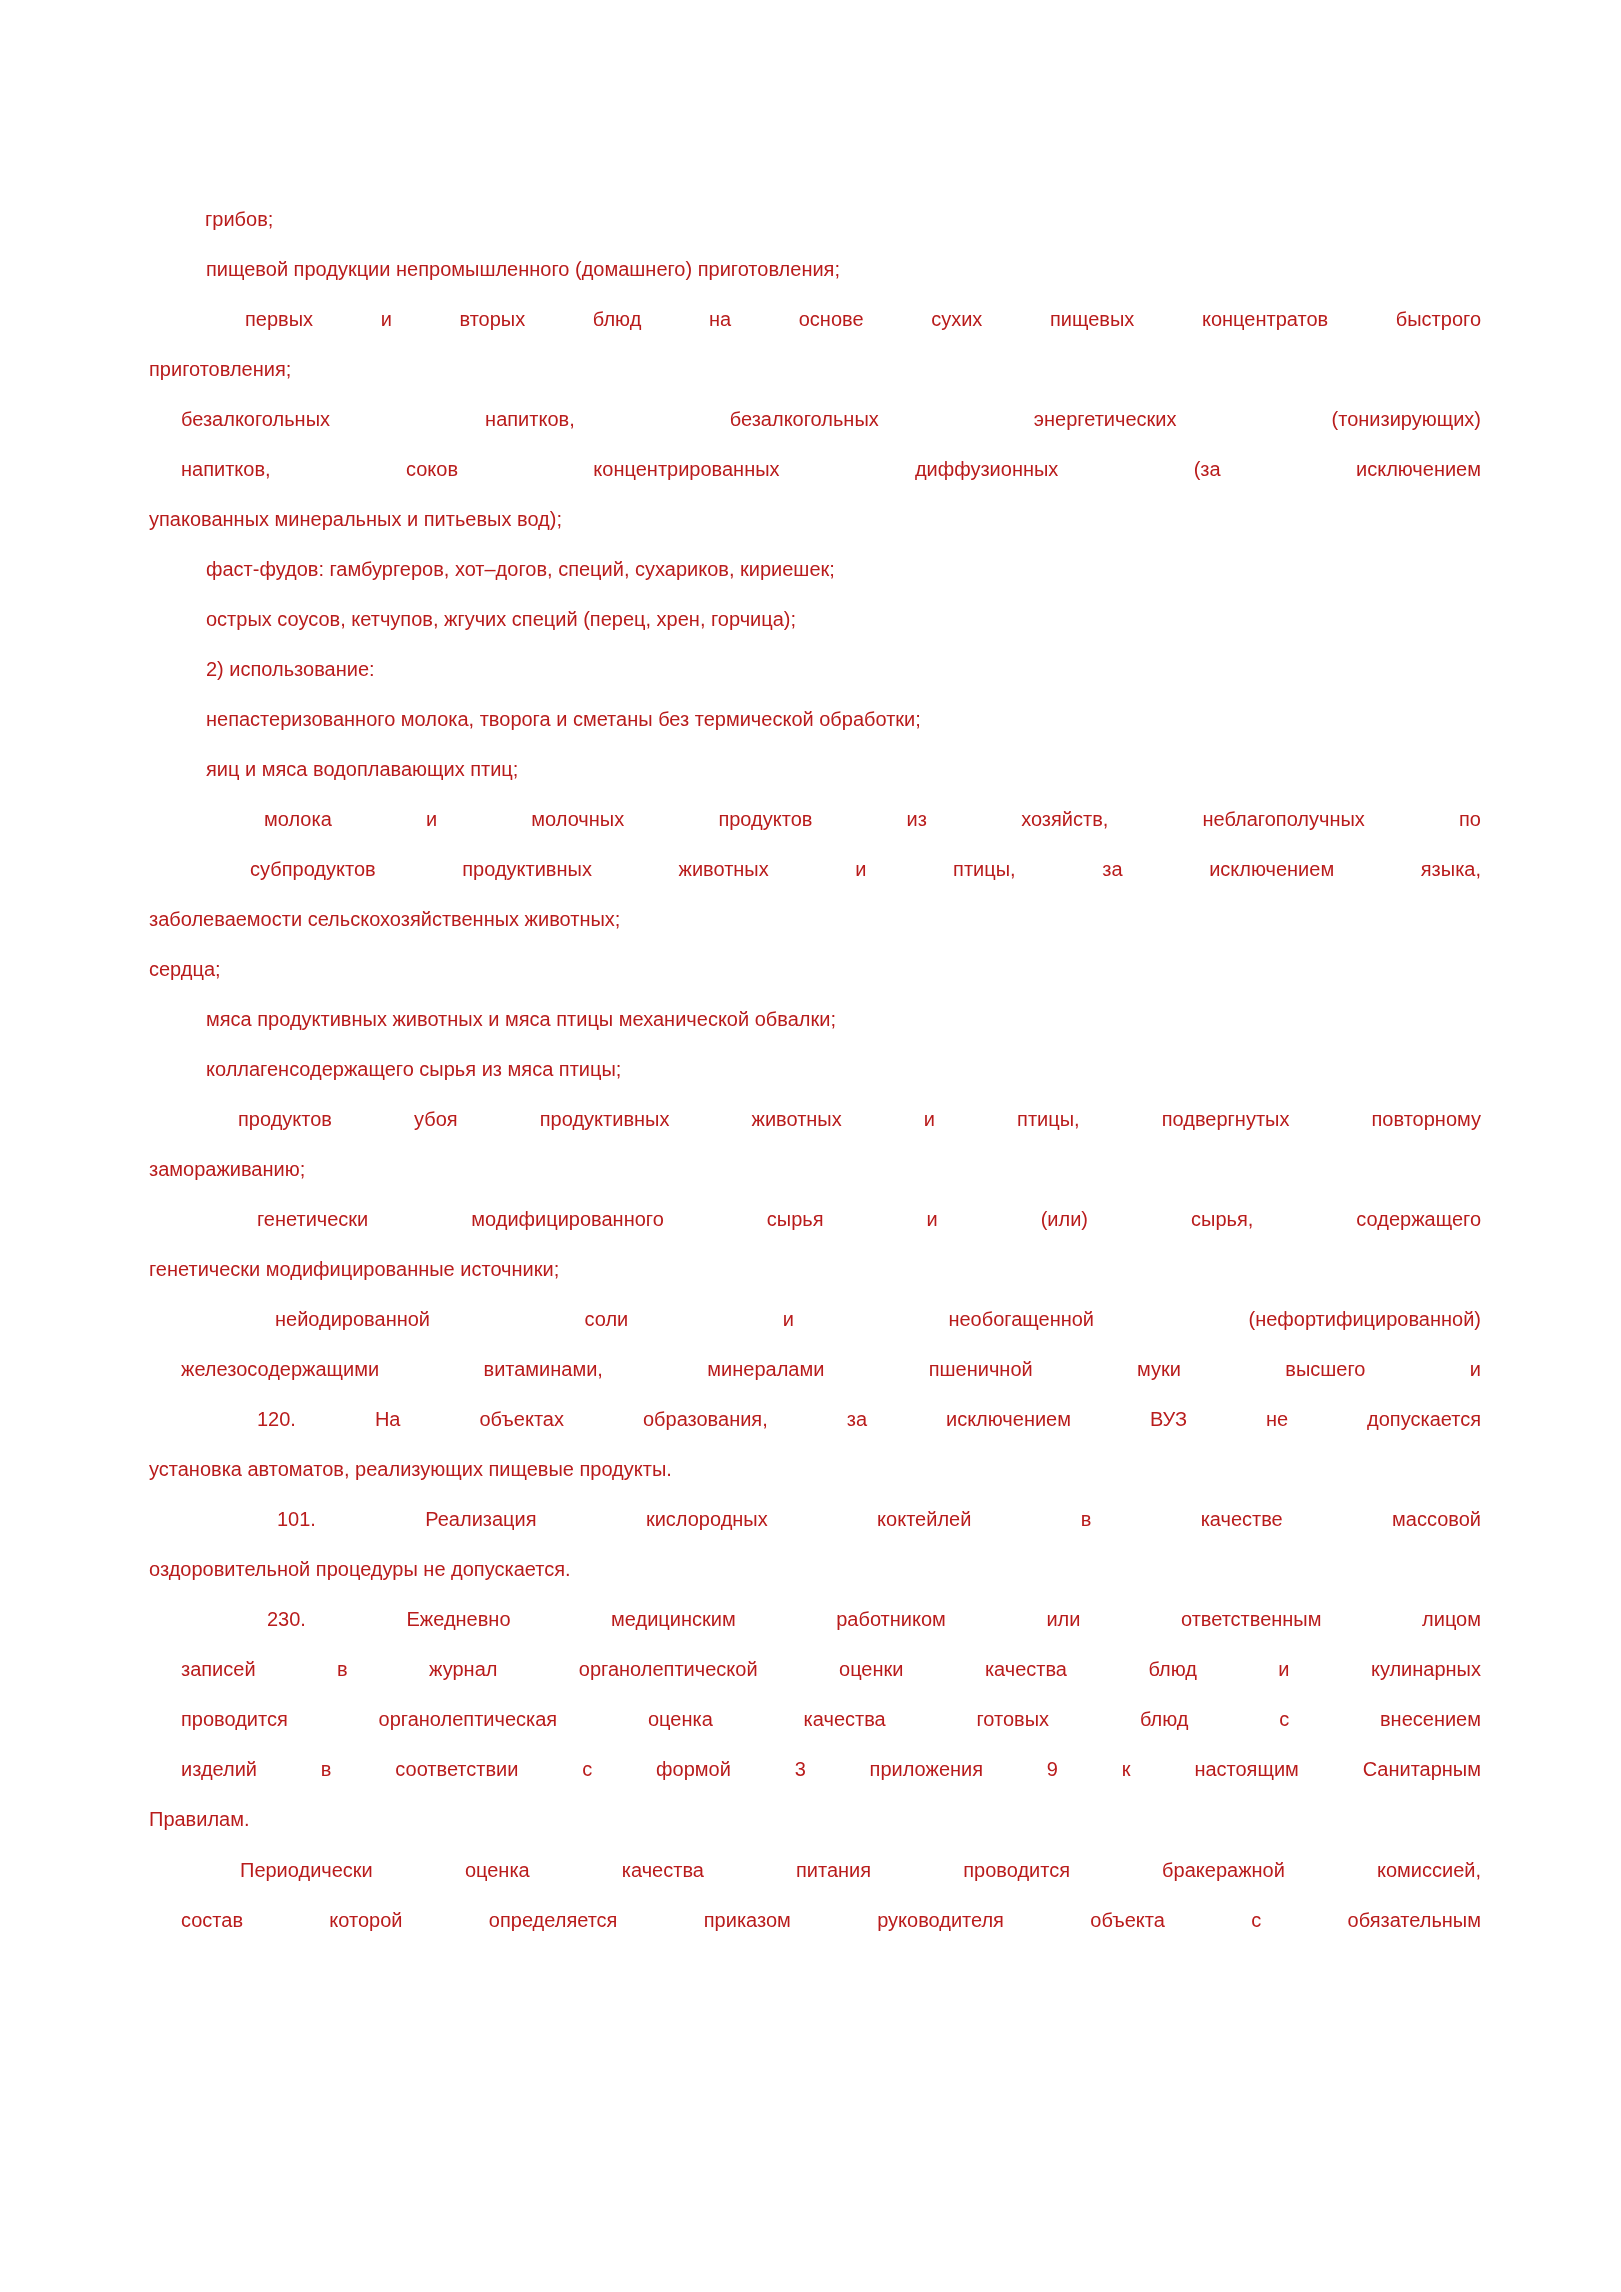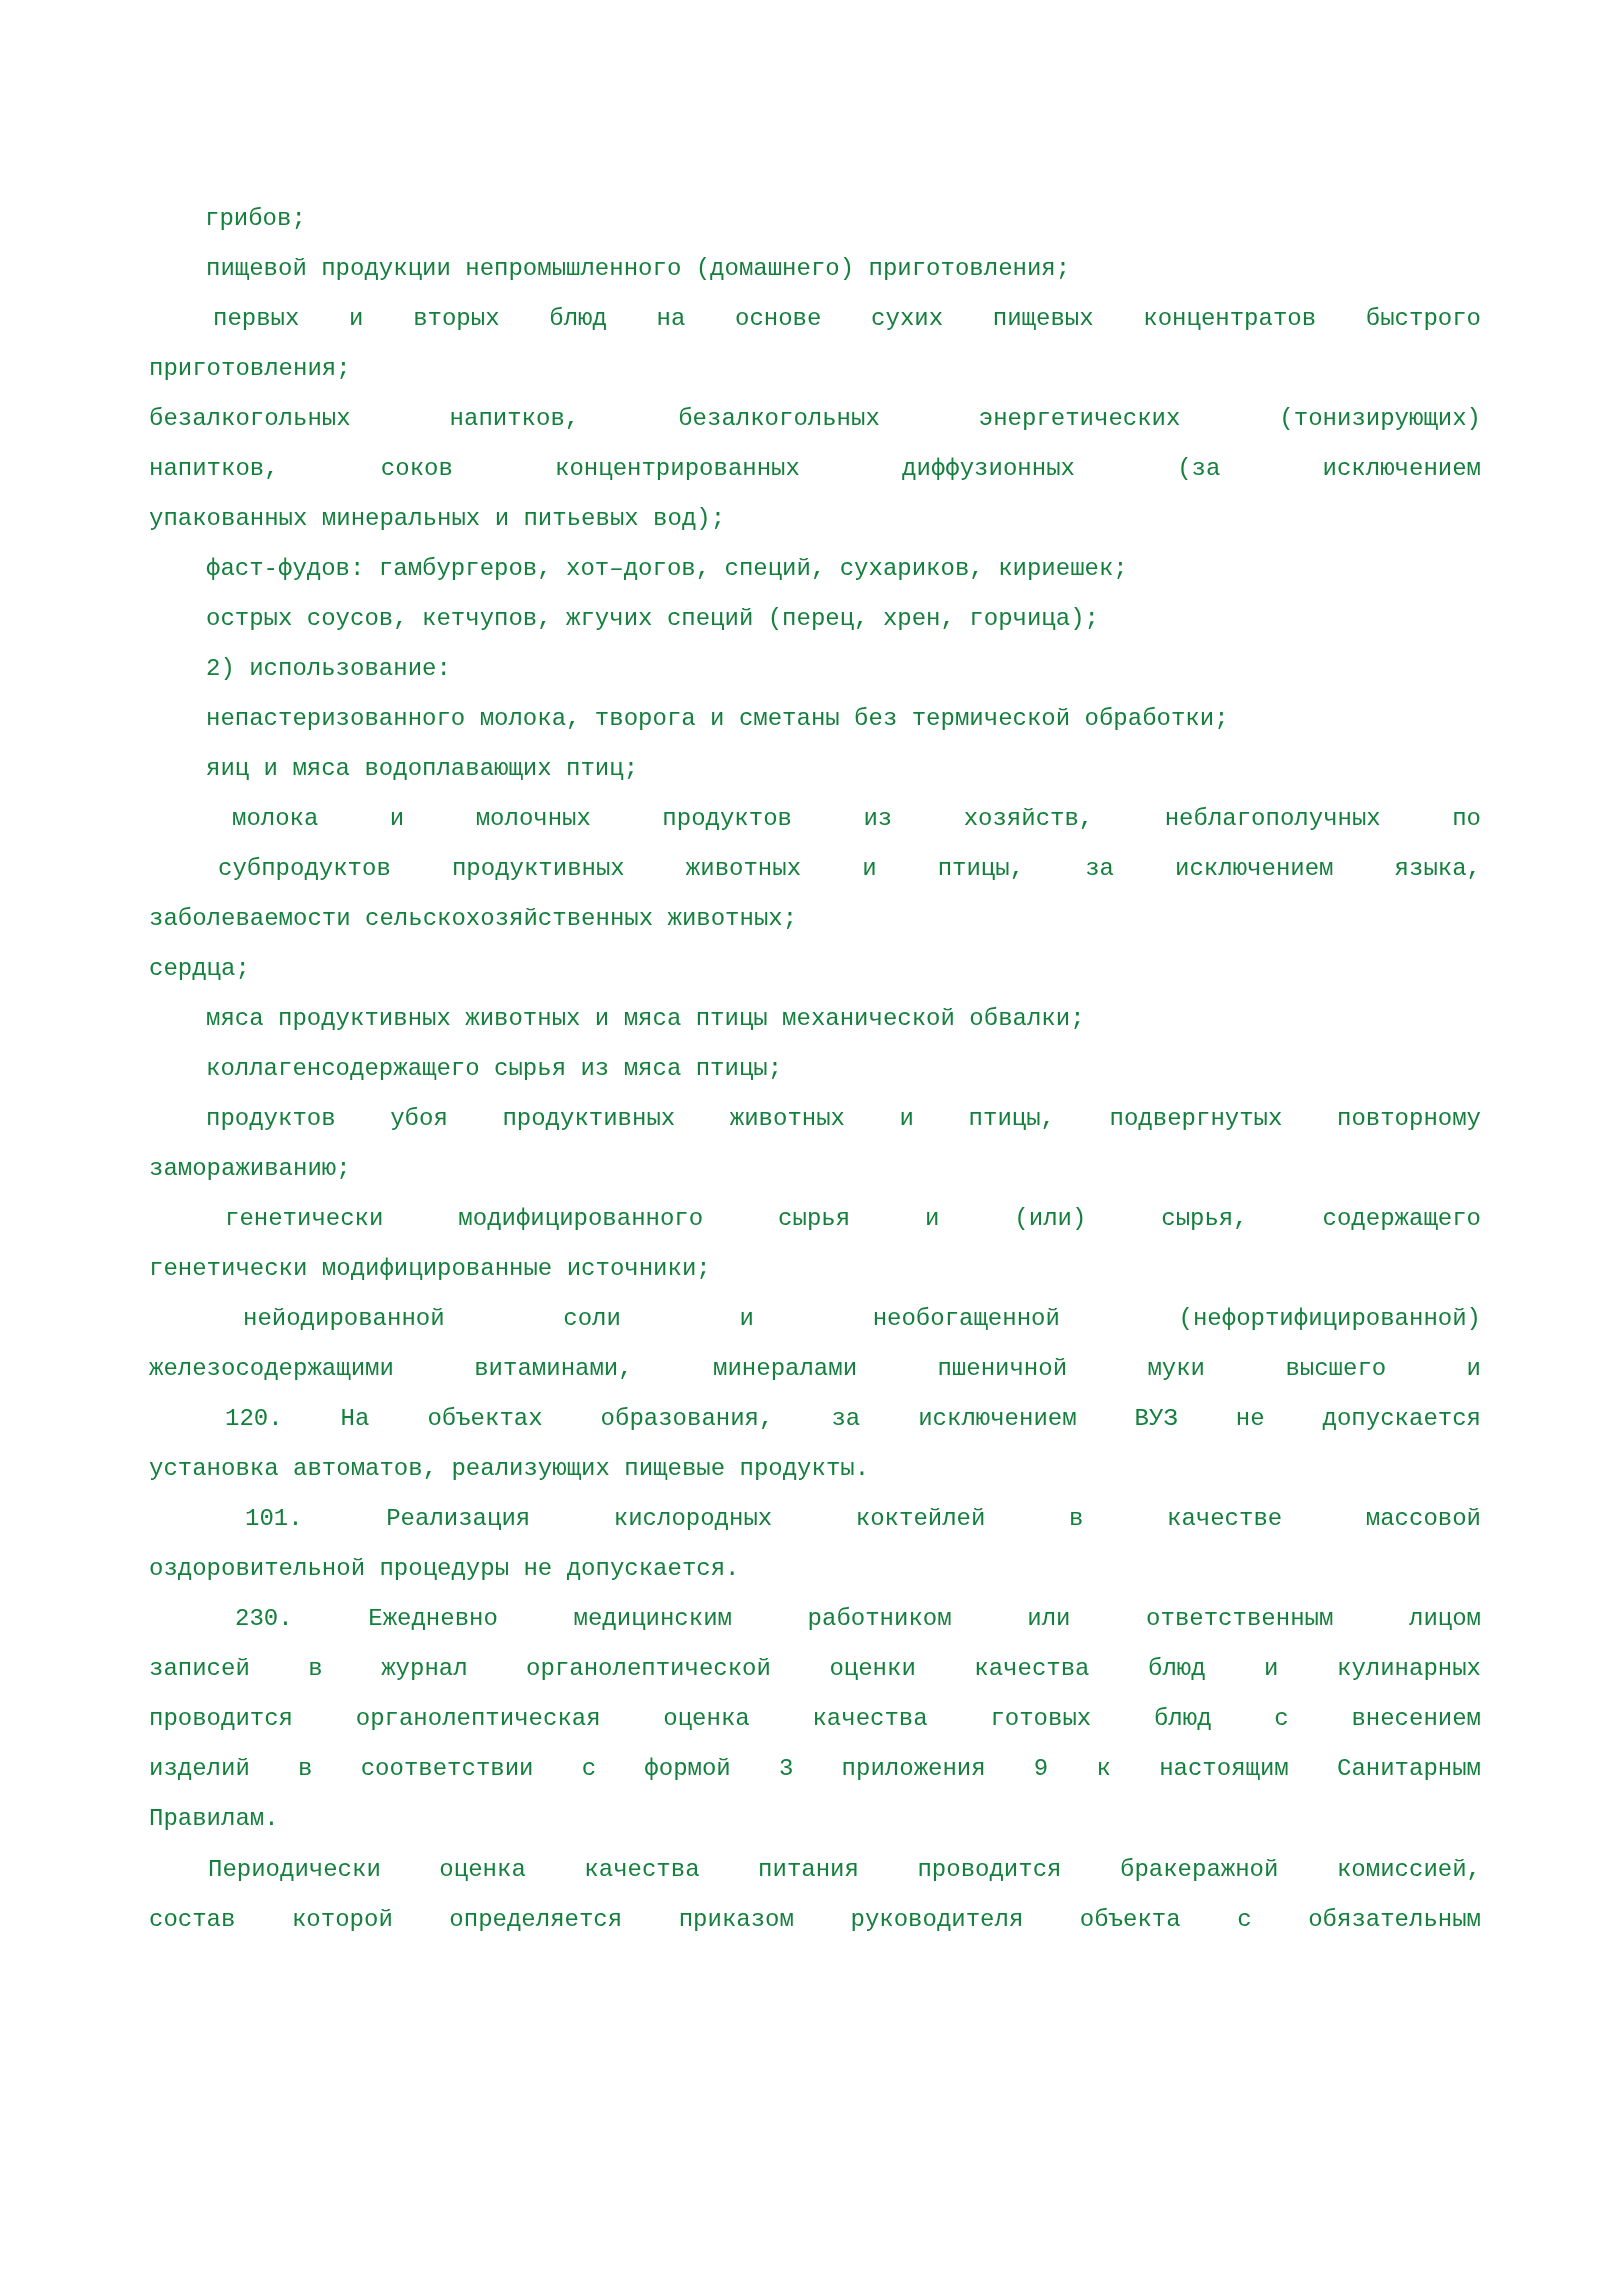--- a/index.html
+++ b/index.html
@@ -19,37 +19,38 @@
     top: 0;
     width: 1621px;
     height: 2293px;
     background: #ffffff;
   }
   .text-block {
     position: absolute;
     left: 149px;
     top: 194px;
     width: 1332px;
-    font-family: Liberation Mono, monospace;
-    font-size: 24px;
+    font-family: Liberation Sans, sans-serif;
+    font-size: 20px;
     line-height: 50px;
-    color: #15803d;
+    color: #b91c1c;
   }
   .line {
     display: block;
     height: 50px;
     white-space: nowrap;
     overflow: visible;
     box-sizing: border-box;
   }
   .line.j {
     text-align: justify;
     text-align-last: justify;
     white-space: normal;
     overflow: hidden;
+    margin-left: 32px;
   }
   .line.l {
     text-align: left;
   }
   .para-gap { margin-top: 1px; }
   
   .i0 { padding-left: 0; }
   .i57 { padding-left: 56px; }
   .i58 { padding-left: 57px; }
   .i60 { padding-left: 59px; }

